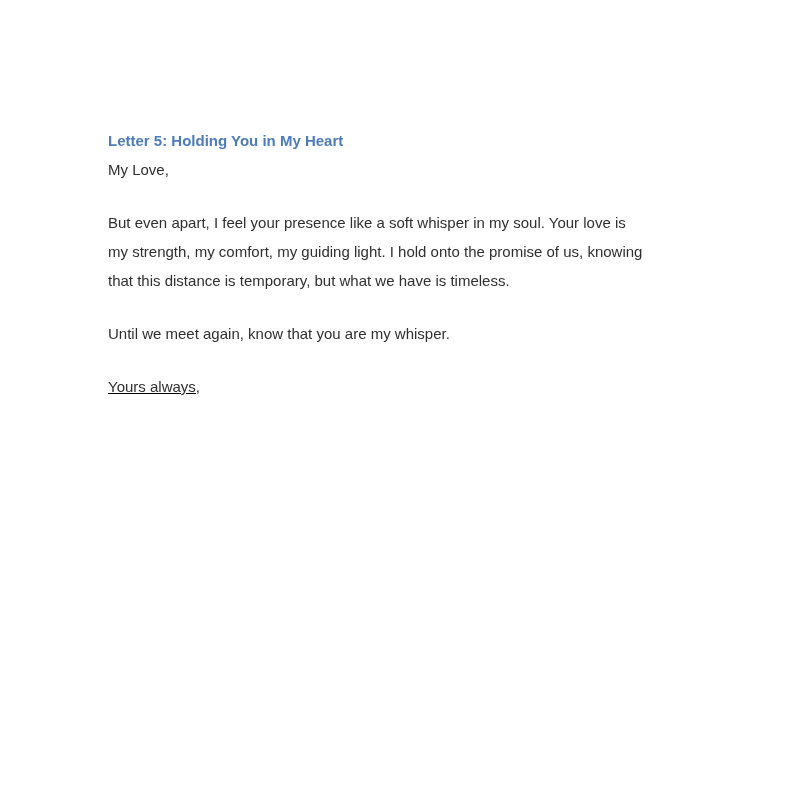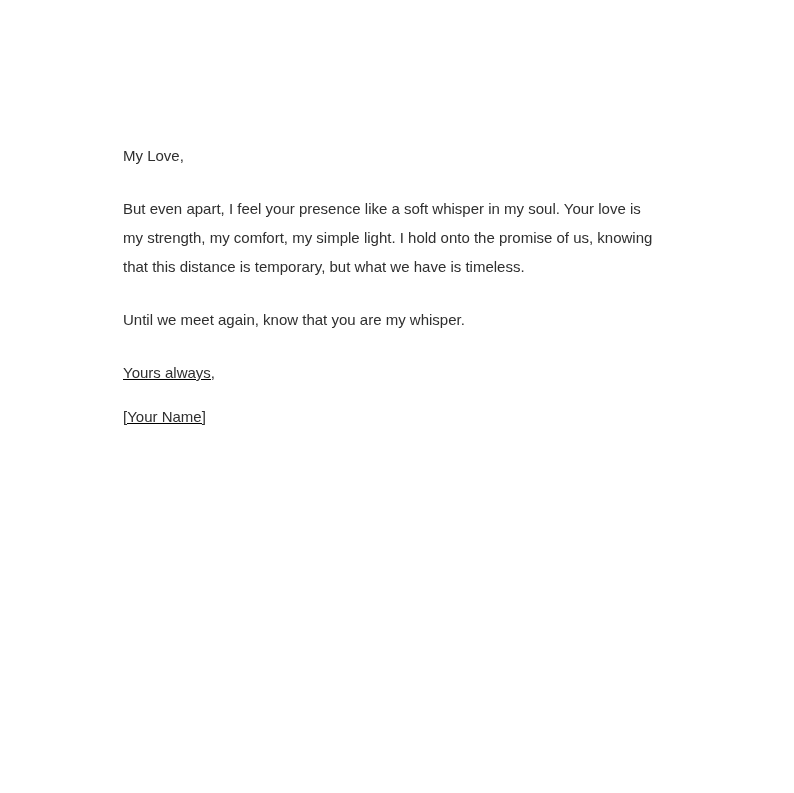--- a/index.html
+++ b/index.html
@@ -28,49 +28,49 @@
     font-weight: bold;
     font-size: 15px;
     line-height: 29px;
     margin: 0;
   }
   .letter-line,
   .letter-paragraph {
     color: #2f2f2f;
     font-size: 15px;
     line-height: 29px;
-    margin: 15px;
+    margin: 0;
   }
   .letter-paragraph {
     margin-bottom: 24px;
     white-space: pre-line;
   }
   .salutation {
     margin-bottom: 24px;
   }
   .closing-block {
     margin-top: 0;
     text-decoration: underline;
   }
 </style>
 </head>
 <body>
 
 <div class="letter-page">
   <div class="letter-content">
 
+    <h1 class="letter-title">Letter 5: Holding You in My Heart</h1>
 
     <p class="letter-line salutation">My Love,</p>
 
 
     <p class="letter-paragraph">But even apart, I feel your presence like a soft whisper in my soul. Your love is
-my strength, my comfort, my simple light. I hold onto the promise of us, knowing
+my strength, my comfort, my guiding light. I hold onto the promise of us, knowing
 that this distance is temporary, but what we have is timeless.</p>
 
     <p class="letter-paragraph">Until we meet again, know that you are my whisper.</p>
 
     <div class="closing-block">
       <p class="letter-line">Yours always,</p>
-      <p class="letter-line">[Your Name]</p>
     </div>
 
   </div>
 </div>
 
 </body></html>

